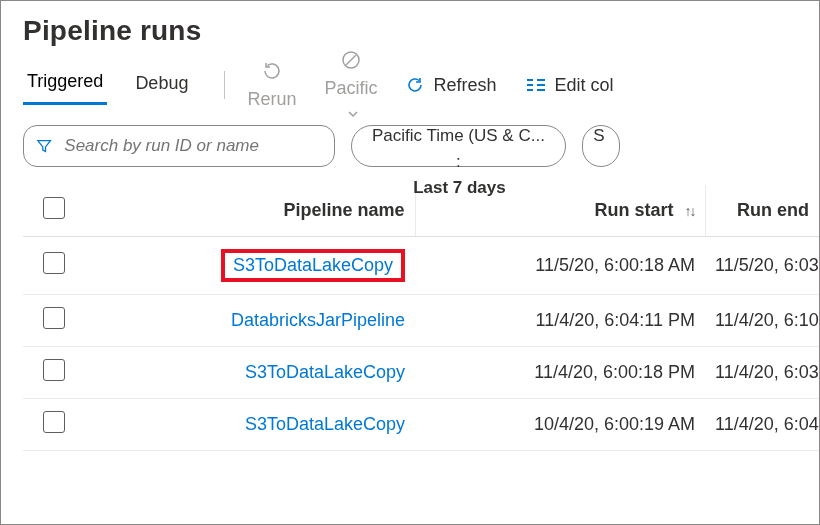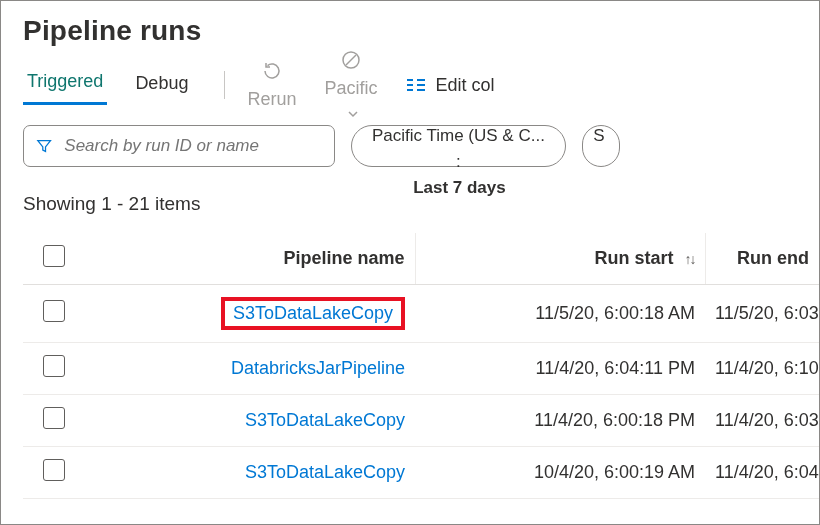--- a/index.html
+++ b/index.html
@@ -27,21 +27,21 @@
     height: 40px;
   }
   .tab {
     font-size: 18px;
     padding: 6px 4px 10px 4px;
     margin-right: 24px;
     cursor: pointer;
     color: #323130;
   }
   .tab.active {
-    color: #0f766e;
+    color: #000000;
     border-bottom: 3px solid #0078d4;
     text-align: center;
   }
   .tb-divider {
     width: 1px;
     height: 28px;
     background: #c8c6c4;
     margin: 0 22px 0 8px;
   }
   .tb-btn {
@@ -62,21 +62,21 @@
     align-items: center;
     gap: 16px;
     margin-top: 20px;
     padding-right: 0;
   }
   .search-box {
     display: flex;
     align-items: center;
     gap: 10px;
     border: 1px solid #8a8886;
-    border-radius: 7px;
+    border-radius: 14px;
     height: 42px;
     padding: 0 12px;
     width: 312px;
   }
   .search-box input {
     border: none;
     outline: none;
     font-size: 17px;
     font-style: italic;
     color: #605e5c;
@@ -170,20 +170,27 @@
       <svg width="20" height="20" viewBox="0 0 20 20" fill="none" stroke="#a19f9d" stroke-width="1.5">
         <circle cx="10" cy="10" r="8"></circle>
           <path d="M5 15 L15 5"></path>
       </svg>
       <span>Pacific</span>
       <svg class="chev" width="14" height="14" viewBox="0 0 14 14" fill="none" stroke="#a19f9d" stroke-width="1.5">
           <path d="M3 5l4 4 4-4"></path>
         </svg>
     </div>
 
+    <div class="tb-btn">
+      <svg width="20" height="20" viewBox="0 0 20 20" fill="none" stroke="#0078d4" stroke-width="1.6">
+        <path d="M16 10a6 6 0 1 1-2-4.5"></path>
+          <path d="M15 3v4h-4"></path>
+      </svg>
+      <span>Refresh</span>
+    </div>
 
     <div class="tb-btn">
       <svg width="22" height="16" viewBox="0 0 22 16" fill="none" stroke="#0078d4" stroke-width="2">
         <line x1="2" y1="3" x2="8" y2="3"></line>
           <line x1="2" y1="8" x2="8" y2="8"></line>
           <line x1="2" y1="13" x2="8" y2="13"></line>
         <line x1="12" y1="3" x2="20" y2="3"></line>
           <line x1="12" y1="8" x2="20" y2="8"></line>
           <line x1="12" y1="13" x2="20" y2="13"></line>
       </svg>
@@ -199,21 +206,20 @@
       <input type="text" placeholder="Search by run ID or name" style="">
     </div>
     <div class="pill">
       <span>Pacific Time (US &amp; C...</span>
       <span>:</span>
       <span class="bold">Last 7 days</span>
     </div>
     <div class="pill" style="overflow:hidden;width:20px;padding-left:16px;">S</div>
   </div>
 
-  <div class="results-count">Showing 1 - 21 items</div>
 
   <table>
     <thead>
       <tr>
         <th class="col-check"><span class="chk"></span></th>
         <th class="col-name">Pipeline name</th>
         <th class="col-start">
           <span>Run start</span>
           <span class="sort-icons">↑↓</span>
         </th>

